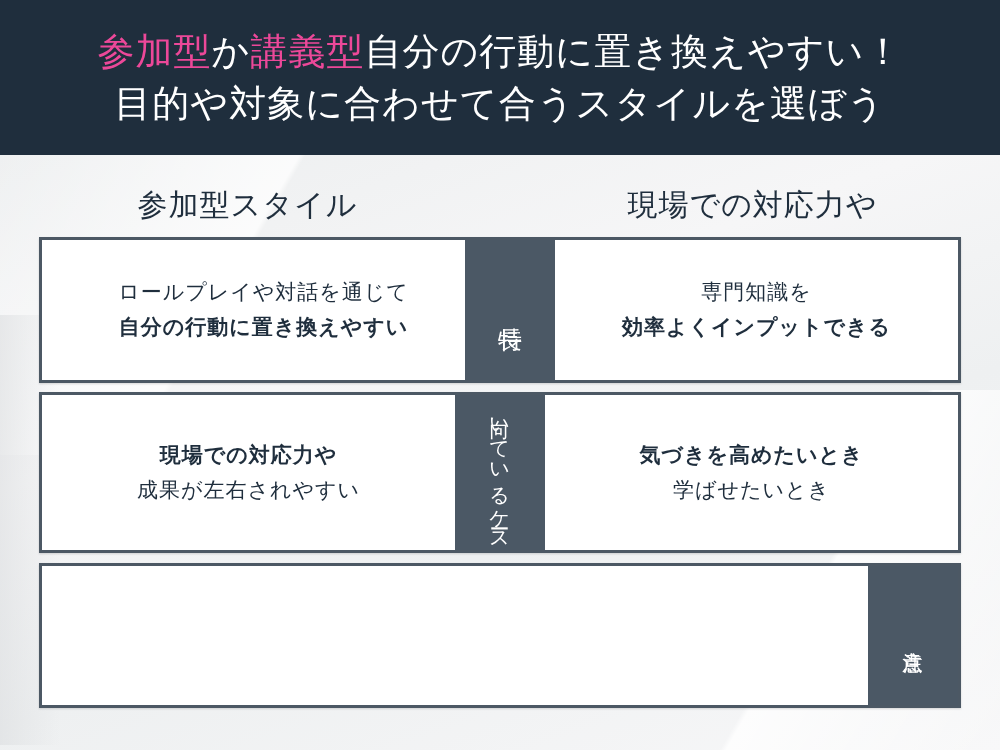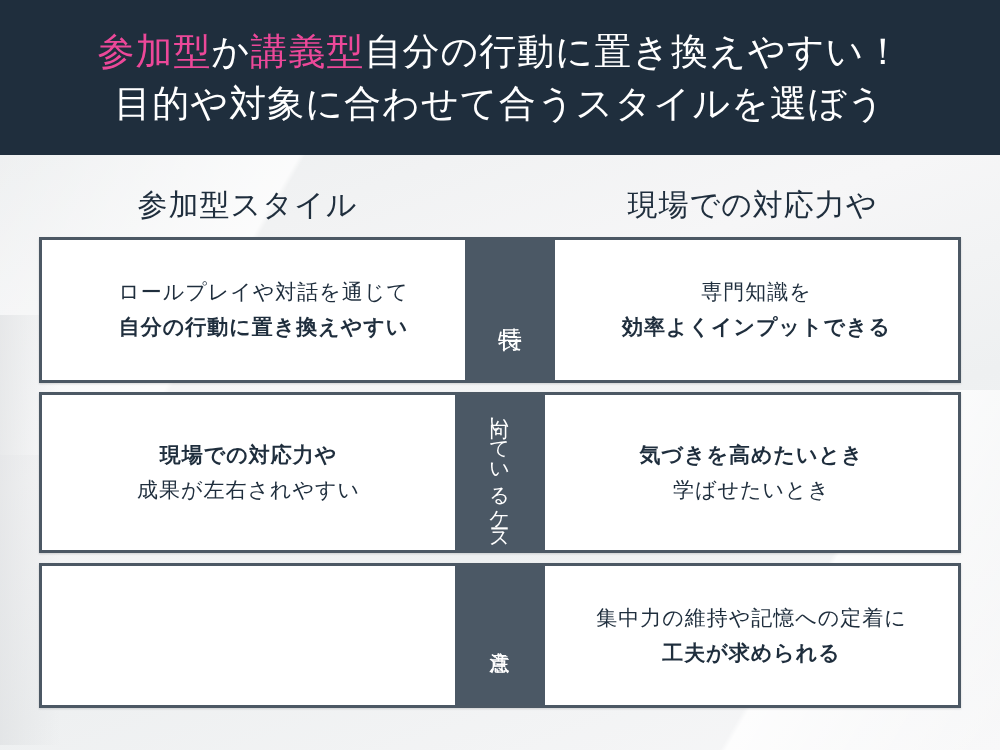--- a/index.html
+++ b/index.html
@@ -120,17 +120,13 @@
     <div class="l2 normal">学ばせたいとき</div>
   </div>
 </div>
 
 <div class="row row3">
   <div class="cell">
   </div>
   <div class="label">
     <div class="vert small">注意点</div>
   </div>
-  <div class="cell">
-    <div class="l1 normal">集中力の維持や記憶への定着に</div>
-    <div class="l2">工夫が求められる</div>
-  </div>
 </div>
 
 </body></html>

